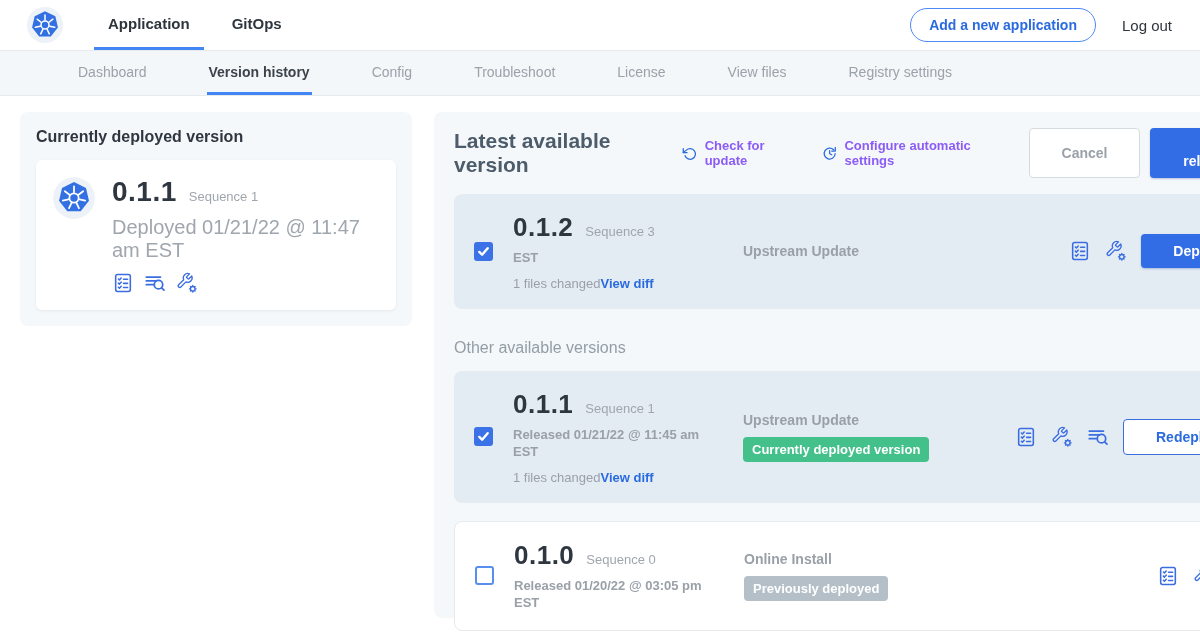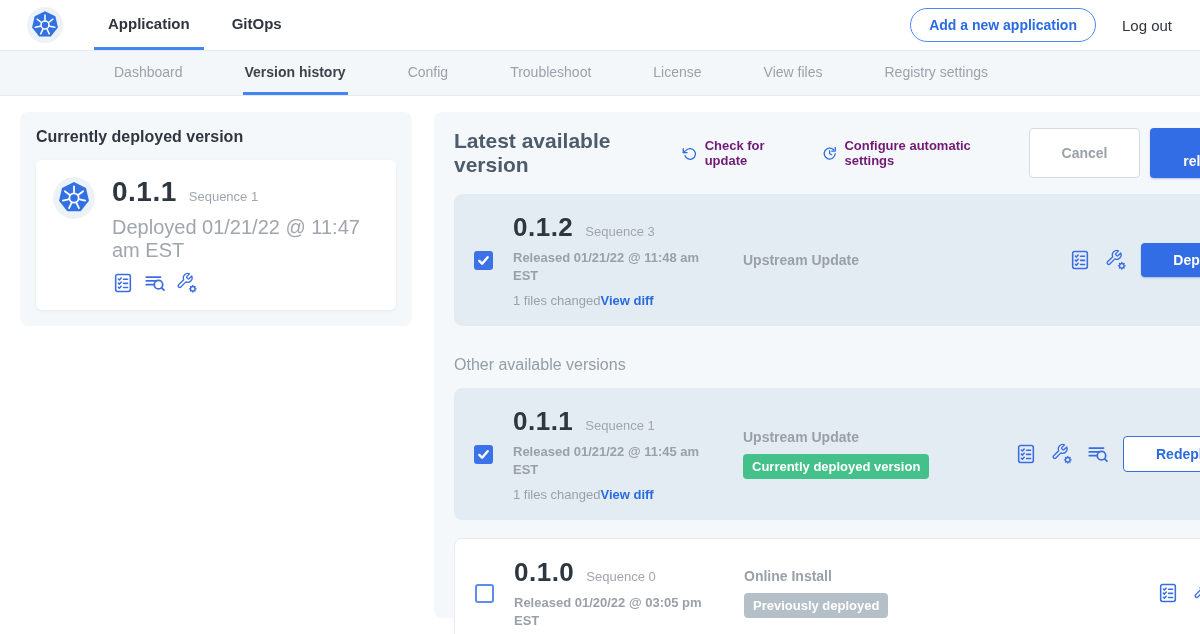--- a/index.html
+++ b/index.html
@@ -15,21 +15,21 @@
             border-bottom:3px solid transparent; }
   .toptab.active { border-bottom-color:#4286f5;align-items:center; }
   .topnav-right { margin-left:auto; display:flex; align-items:center; gap:26px; padding-right:28px; }
   .pill-btn { background:#fff; border:1.5px solid #4d8af6; color:#2a6be0; font-weight:700;
               font-size:14px; border-radius:17px; padding:8px 18px; cursor:pointer;
               font-family:inherit; }
   .logout { font-size:15px; color:#2f353d; cursor:pointer; }
 
   
   .subnav { height:46px; background:#f4f7f9; border-top:1px solid #e7eaec; border-bottom:1px solid #e7eaec;
-            display:flex; align-items:stretch; padding-left:112px; gap:58px; }
+            display:flex; align-items:stretch; padding-left:76px; gap:58px; }
   .subnav-item { display:flex; align-items:center; font-size:14px; color:#9ba2aa; cursor:pointer;
                  border-bottom:3px solid transparent; padding:0 2px; }
   .subnav-item.active { color:#3c434a; font-weight:600; border-bottom-color:#4286f5; }
 
   
   main { display:flex; align-items:flex-start; gap:22px; padding:16px 12px 0 20px; }
 
   .left-panel { width:392px; background:#f5f8fa; border-radius:8px; padding:16px; flex:0 0 auto; }
   .left-panel h2 { font-size:16px; font-weight:700; color:#2f3640; margin-bottom:14px; }
   .deployed-card { background:#fff; border-radius:6px; box-shadow:0 1px 3px rgba(50,60,70,.08);
@@ -43,21 +43,21 @@
 
   .icn { width:22px; height:22px; display:block; }
   .icn-sm { width:17px; height:17px; display:block; }
   .icon-btn { background:none; border:none; padding:0; cursor:pointer; }
 
   
   .right-panel { flex:1; background:#f5f8fa; border-radius:8px; padding:16px 20px; height:506px; }
   .panel-header { display:flex; align-items:center; margin-bottom:16px; }
   .panel-title { font-size:21px; font-weight:700; color:#4d5c6b; margin-right:14px; }
   .hdr-link { display:flex; align-items:center; gap:7px; font-size:13px; font-weight:700;
-              color:#701a75; cursor:pointer; margin-right:22px; }
+              color:#8b5cf6; cursor:pointer; margin-right:22px; }
   .hdr-actions { margin-left:auto; display:flex; gap:10px; }
   .btn { font-family:inherit; font-size:14px; font-weight:700; border-radius:4px;
          padding:9px 32px; cursor:pointer; border:1px solid transparent; }
   .btn-cancel { background:#fff; border-color:#d6dbdf; color:#9ba1a8; }
   .btn-primary { background:#326de6; color:#fff; border:none; box-shadow:0 1px 2px rgba(40,70,160,.3); }
   .btn-outline { background:#fff; border:1px solid #3b6fe0; color:#2a6be0; }
 
   .version-card { border-radius:8px; padding:18px 20px; display:flex; align-items:center; }
   .version-card.highlight { background:#e4ecf3; }
   .version-card.plain { background:#fff; border:1px solid #e6eaec; }
@@ -251,21 +251,20 @@
         <svg viewBox="0 0 14 13">
             <use href="#icon-check"></use>
           </svg>
       </span>
       <div class="version-info">
         <div class="ver-line">
           <span class="ver-num">0.1.2</span>
           <span class="seq">Sequence 3</span>
         </div>
         <div class="released">
-          <span>Released 01/21/22 @ 11:48 am</span>
           <span>EST</span>
         </div>
         <div class="files-row">
           <span>1 files changed</span>
           <span class="view-diff">View diff</span>
         </div>
       </div>
       <div class="middle-col">
         <span class="source-label">Upstream Update</span>
       </div>

